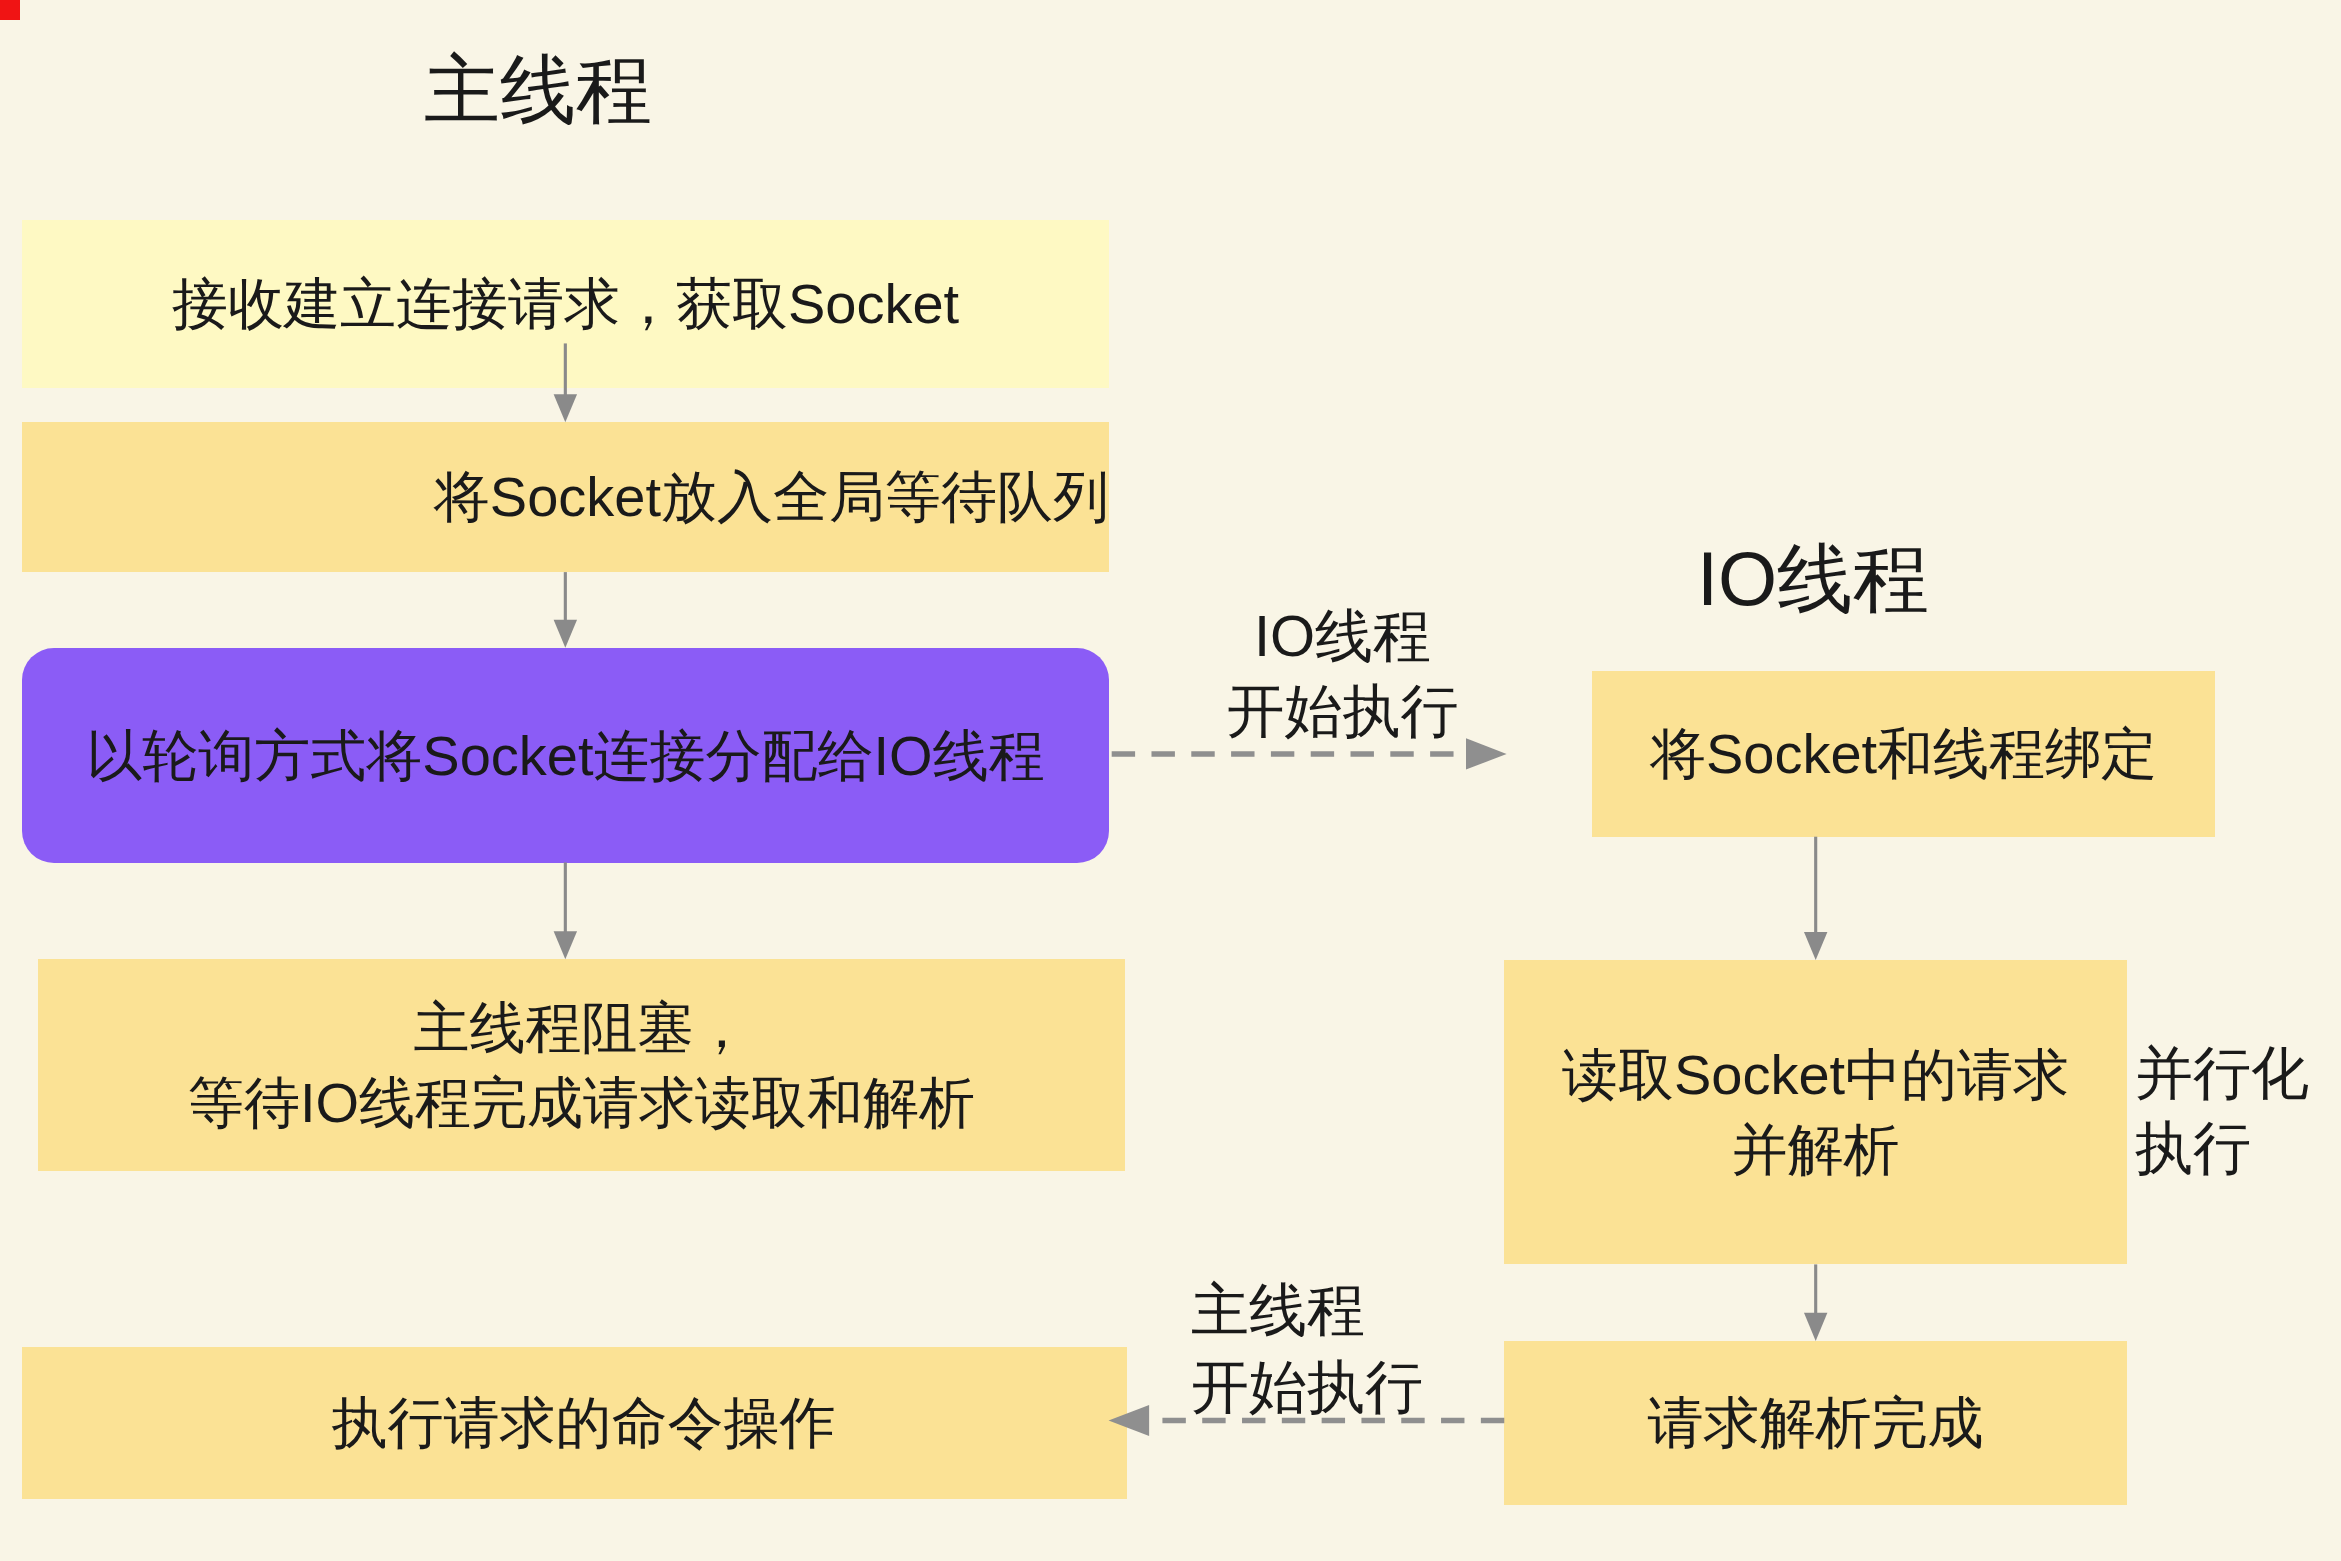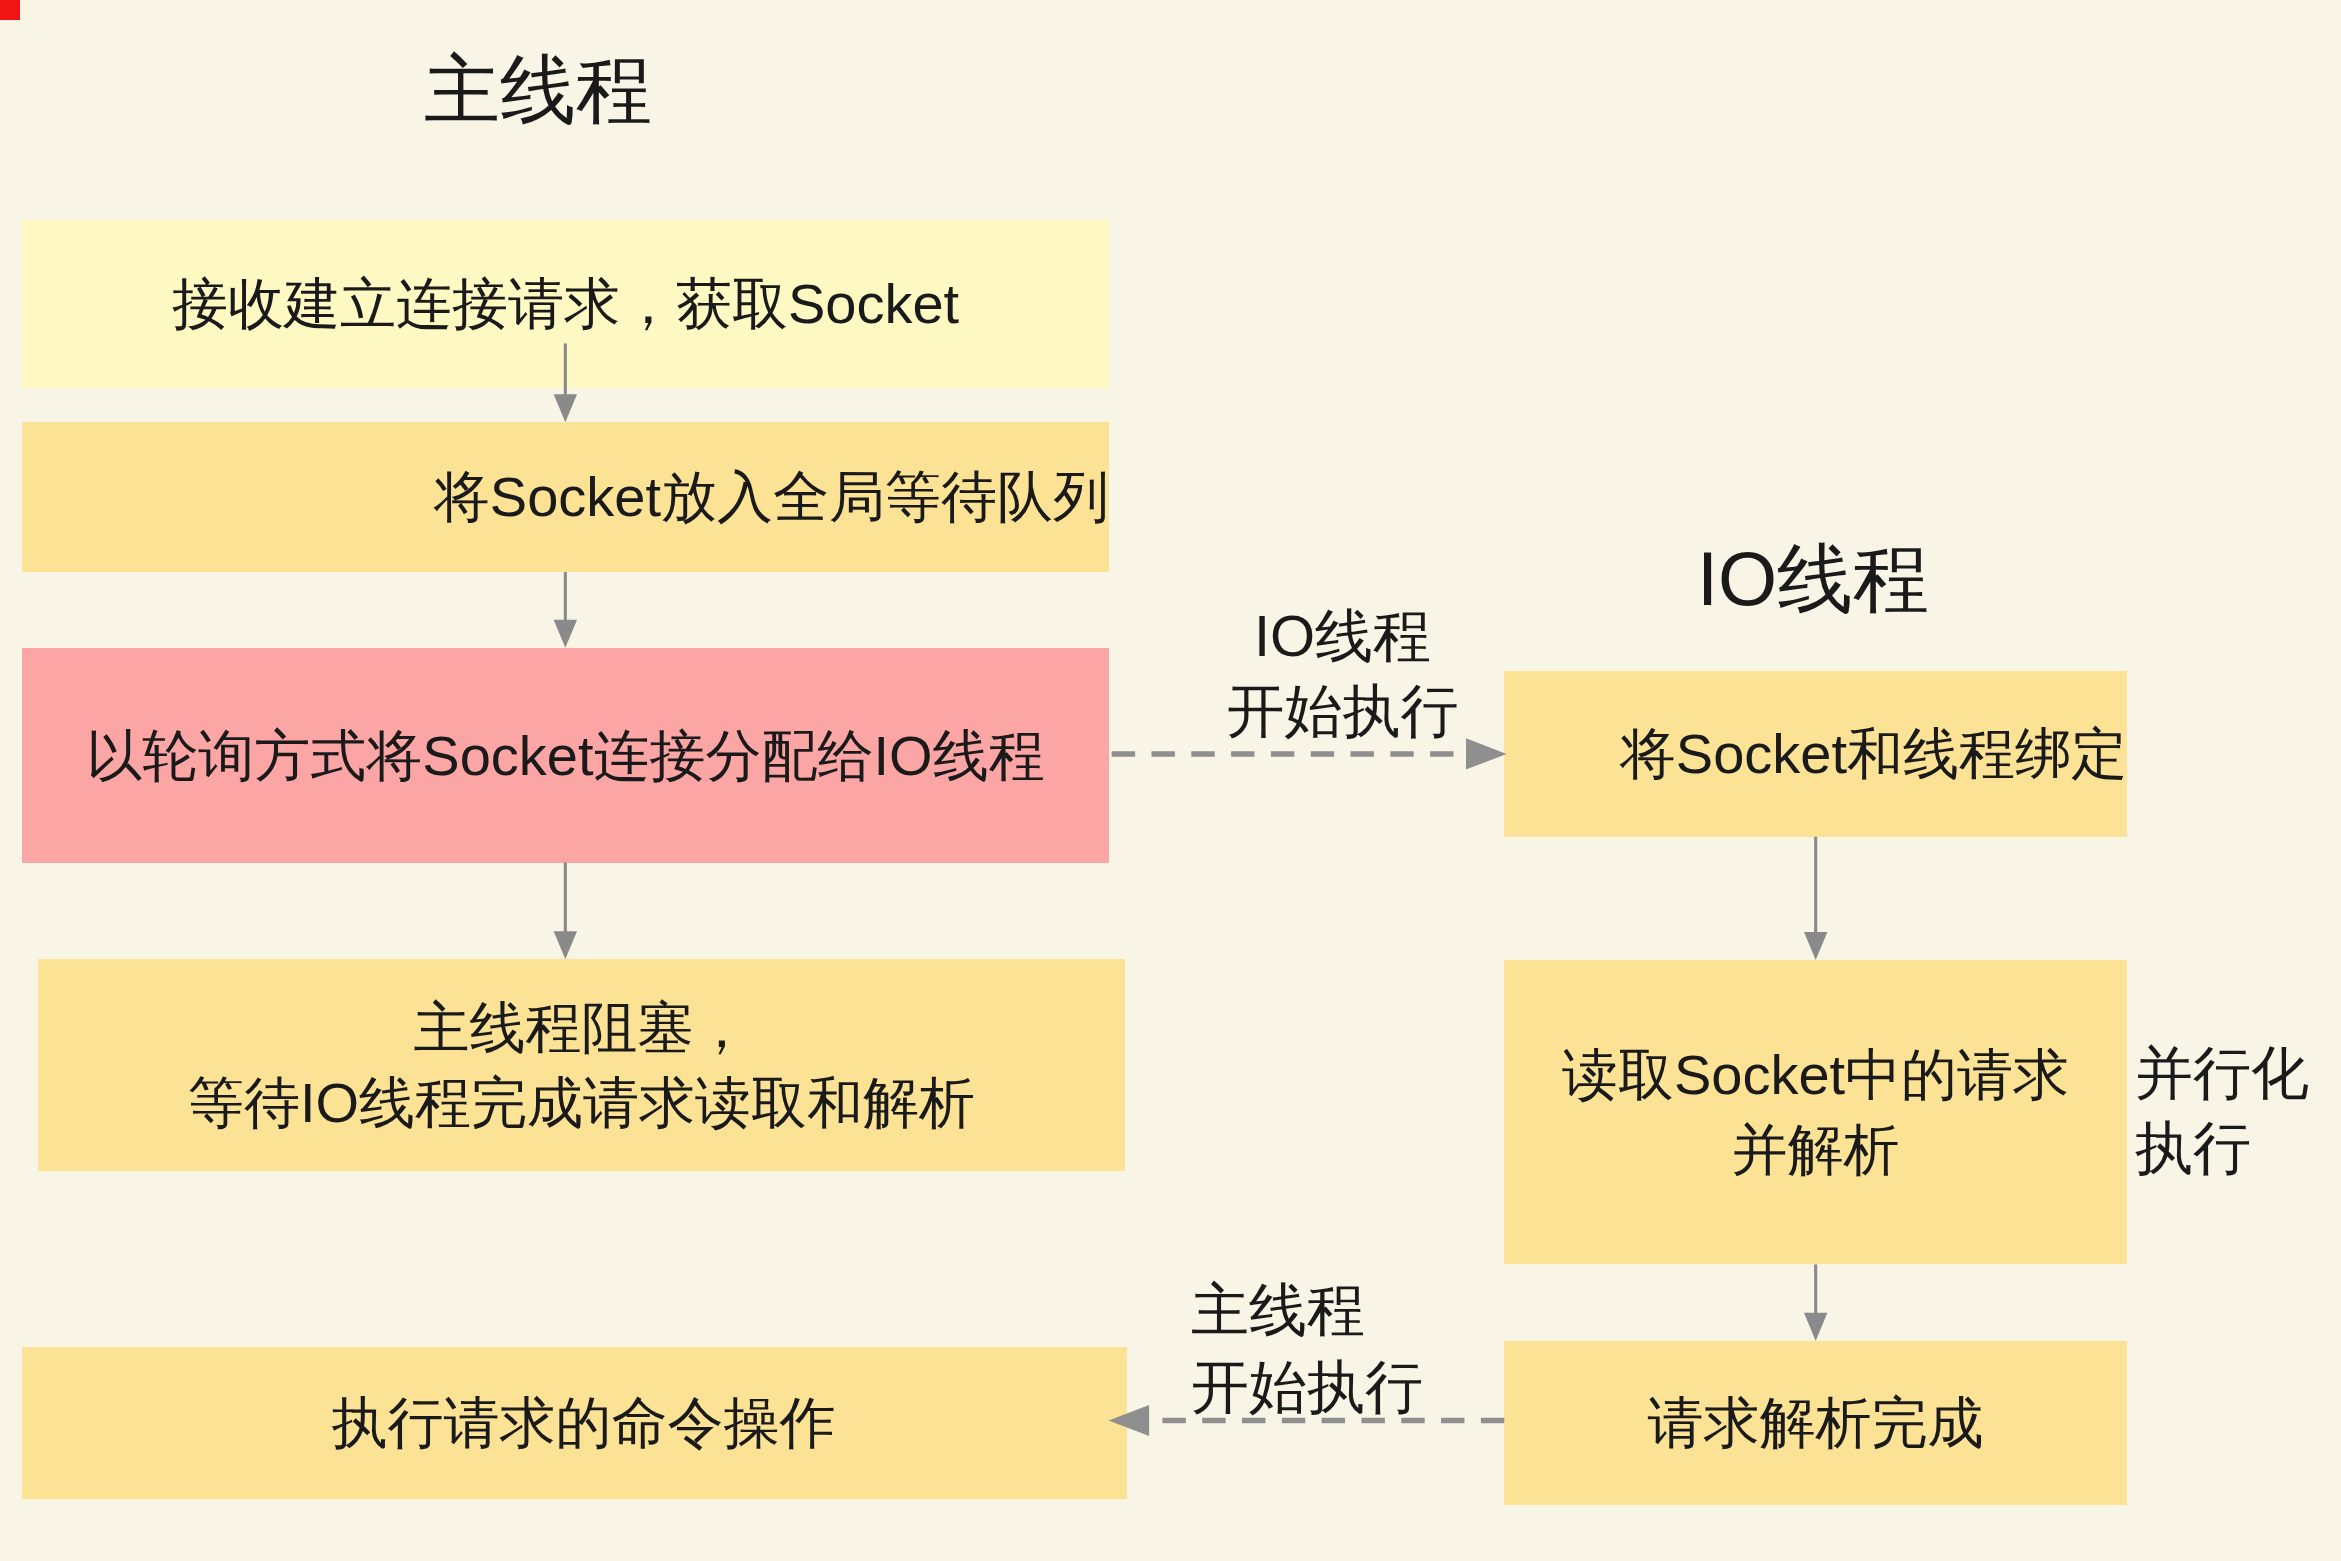--- a/index.html
+++ b/index.html
@@ -38,21 +38,21 @@
     font-size: 56px;
     line-height: 1.34;
     color: #1A1A1A;
   }
   .box span { display: block; white-space: nowrap; }
   #box-l1 { left: 22px;  top: 176px;  width: 1087px; height: 168px; }
   #box-l2 { left: 22px;  top: 422px;  width: 1087px; height: 150px; }
   #box-l3 { left: 22px;  top: 648px;  width: 1087px; height: 215px; }
   #box-l4 { left: 22px;  top: 959px; width: 1087px; height: 212px; margin-left: 16px; }
   #box-l5 { left: 22px;  top: 1347px; width: 1087px; height: 152px; }
-  #box-r1 { left: 1504px; top: 671px;  width: 623px; height: 166px; align-items: flex-end; }
+  #box-r1 { left: 1592px; top: 671px;  width: 623px; height: 166px; }
   #box-r2 { left: 1504px; top: 960px; width: 623px; height: 304px; }
   #box-r3 { left: 1504px; top: 1341px; width: 623px; height: 164px; }
   .annotation {
     position: absolute;
     font-size: 58px;
     line-height: 1.3;
     color: #1A1A1A;
   }
   .annotation span { display: block; white-space: nowrap; }
   #ann-io-start   { left: 1171px; top: 598px;  width: 343px; text-align: center; }
@@ -77,21 +77,21 @@
 
   <div class="col-title" id="title-main">主线程</div>
   <div class="col-title" id="title-io">IO线程</div>
 
   <div class="box" id="box-l1" style="background: #fef9c3; margin-top: 44px;">
     <span>接收建立连接请求，获取Socket</span>
   </div>
   <div class="box" id="box-l2" style="background: rgb(251, 226, 149); align-items: flex-end;">
     <span>将Socket放入全局等待队列</span>
   </div>
-  <div class="box" id="box-l3" style="background: #fca5a5;">
+  <div class="box" id="box-l3" style="background: #8b5cf6; border-radius: 32px;">
     <span>以轮询方式将Socket连接分配给IO线程</span>
   </div>
   <div class="box" id="box-l4" style="background: rgb(251, 226, 149);">
     <span>主线程阻塞，</span>
     <span>等待IO线程完成请求读取和解析</span>
   </div>
   <div class="box" id="box-l5" style="background: rgb(251, 226, 149); padding-left: 18px;">
     <span>执行请求的命令操作</span>
   </div>
 

